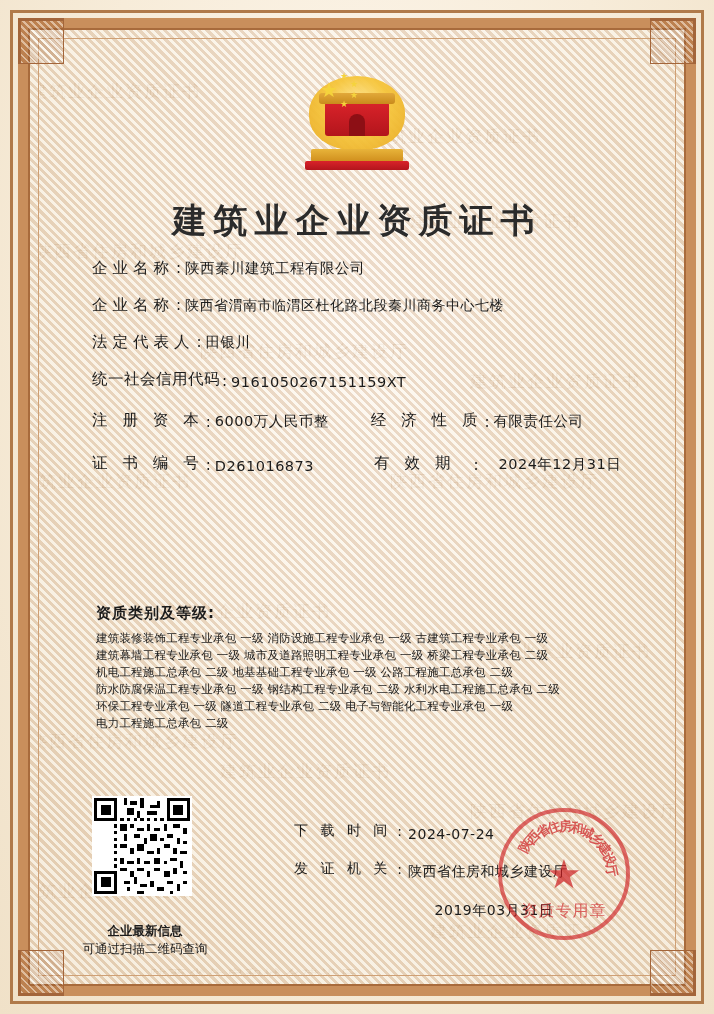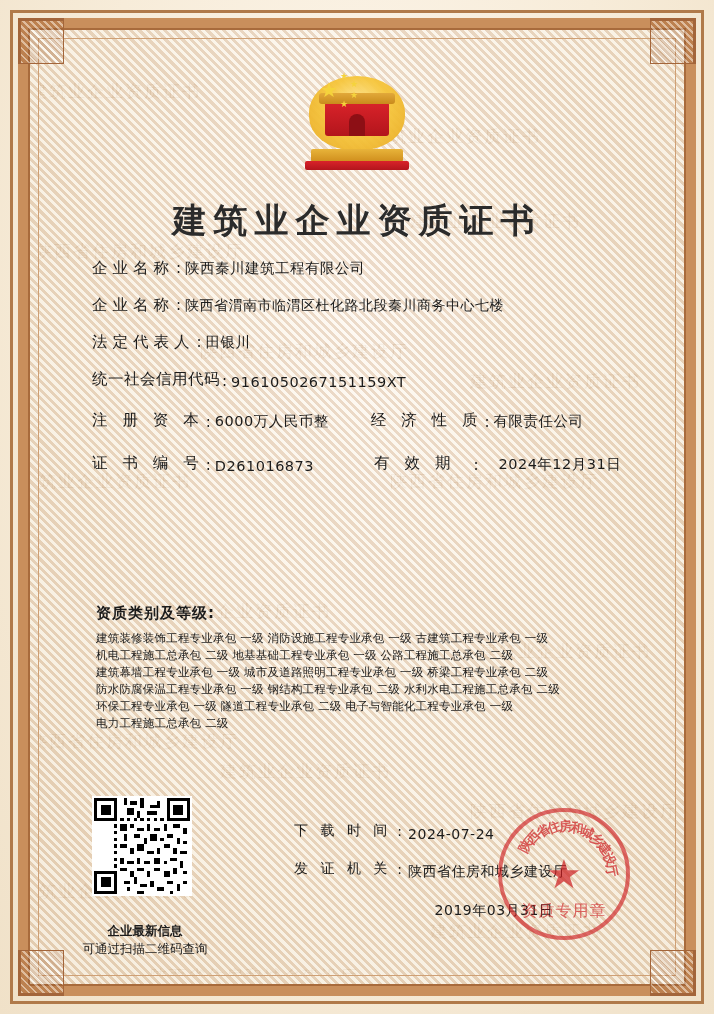--- a/index.html
+++ b/index.html
@@ -414,22 +414,22 @@
         <span class="lbl">有 效 期</span>
         <span class="colon">:</span>
         <span class="val">2024年12月31日</span>
       </span>
     </div>
   </div>
 
   <div class="qual-title">资质类别及等级:</div>
   <div class="qual-body">
     <div>建筑装修装饰工程专业承包 一级  消防设施工程专业承包 一级  古建筑工程专业承包 一级</div>
+    <div>建筑幕墙工程专业承包 一级  城市及道路照明工程专业承包 一级  桥梁工程专业承包 二级</div>
     <div>机电工程施工总承包 二级  地基基础工程专业承包 一级  公路工程施工总承包 二级</div>
-    <div>建筑幕墙工程专业承包 一级  城市及道路照明工程专业承包 一级  桥梁工程专业承包 二级</div>
     <div>防水防腐保温工程专业承包 一级  钢结构工程专业承包 二级  水利水电工程施工总承包 二级</div>
     <div>环保工程专业承包 一级  隧道工程专业承包 二级  电子与智能化工程专业承包 一级</div>
     <div>电力工程施工总承包 二级</div>
   </div>
 
   <div class="qr-wrap">
     <svg class="qr" viewBox="0 0 29 29" shape-rendering="crispEdges">
       <rect width="29" height="29" fill="#ffffff"></rect>
       <g fill="#000000">
 

